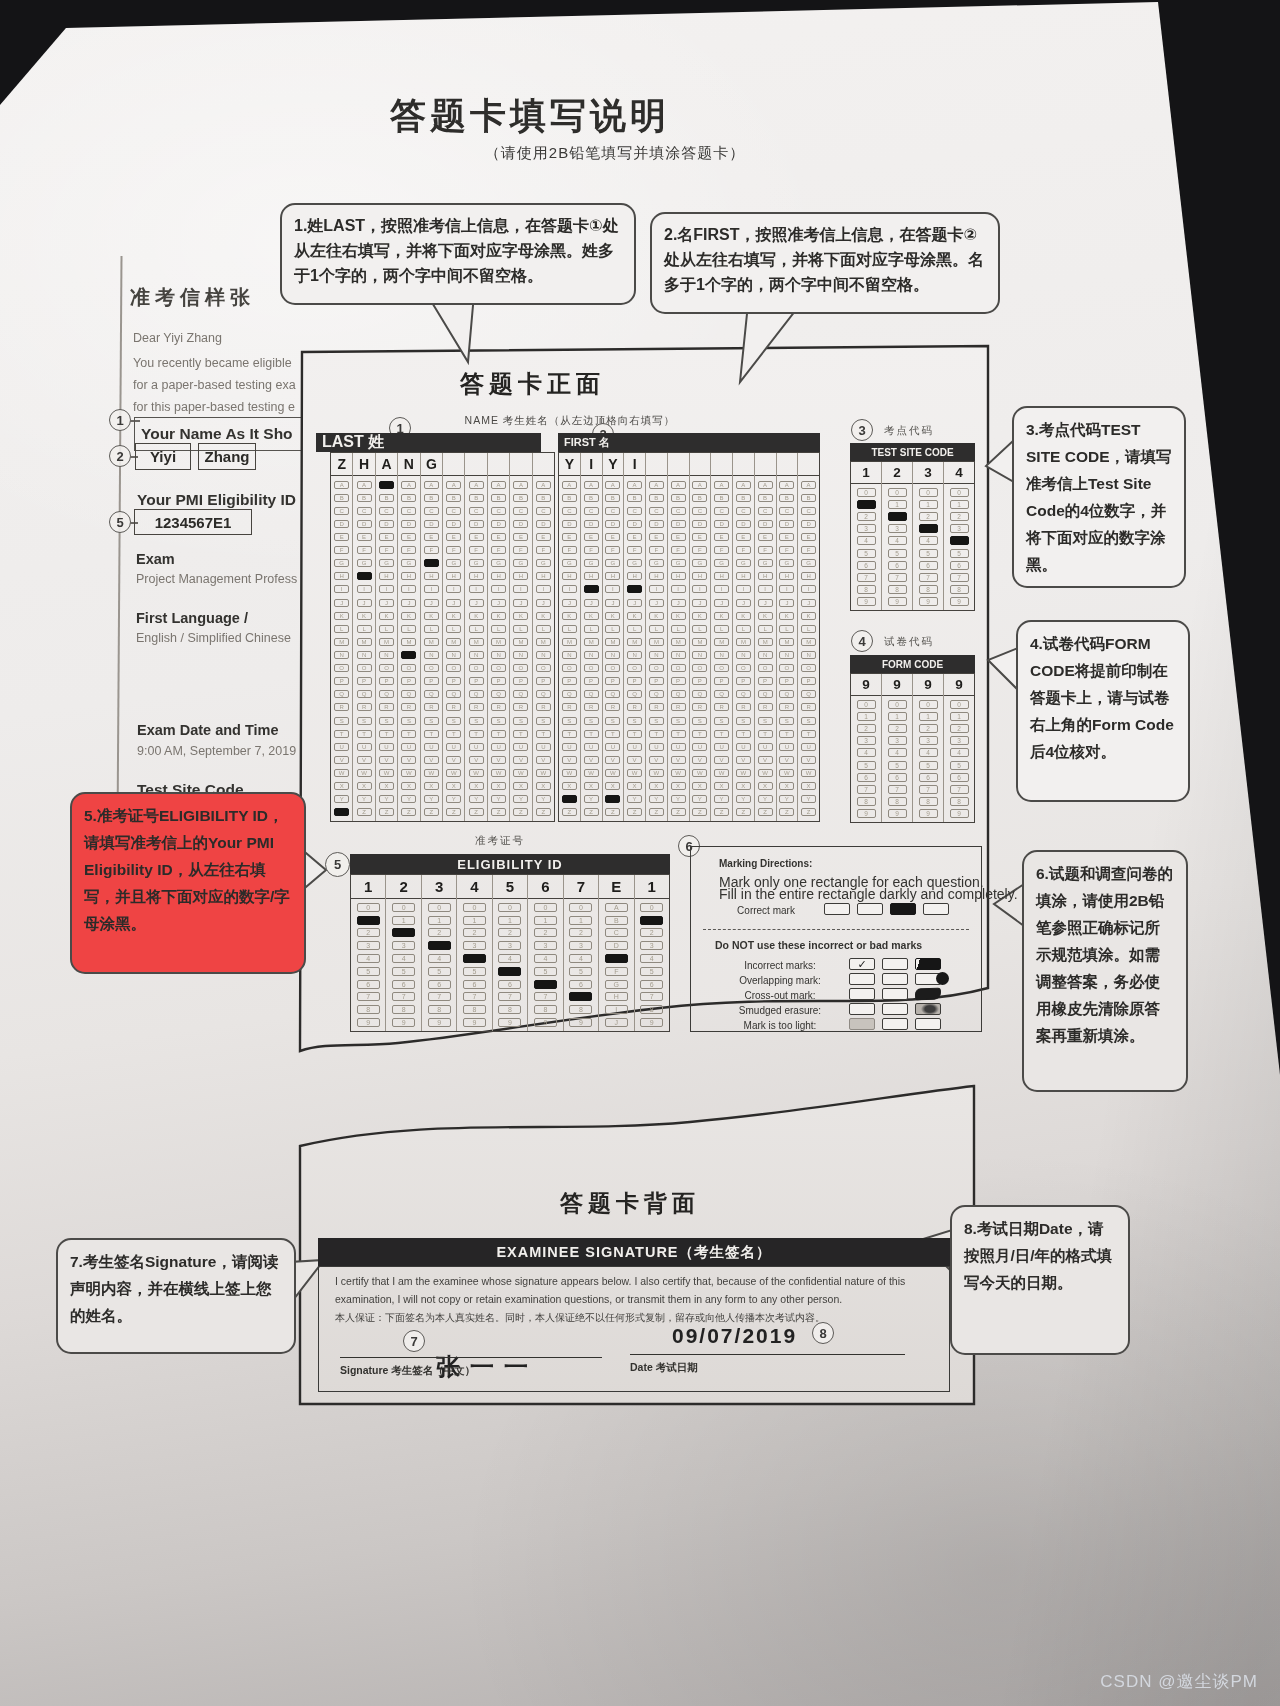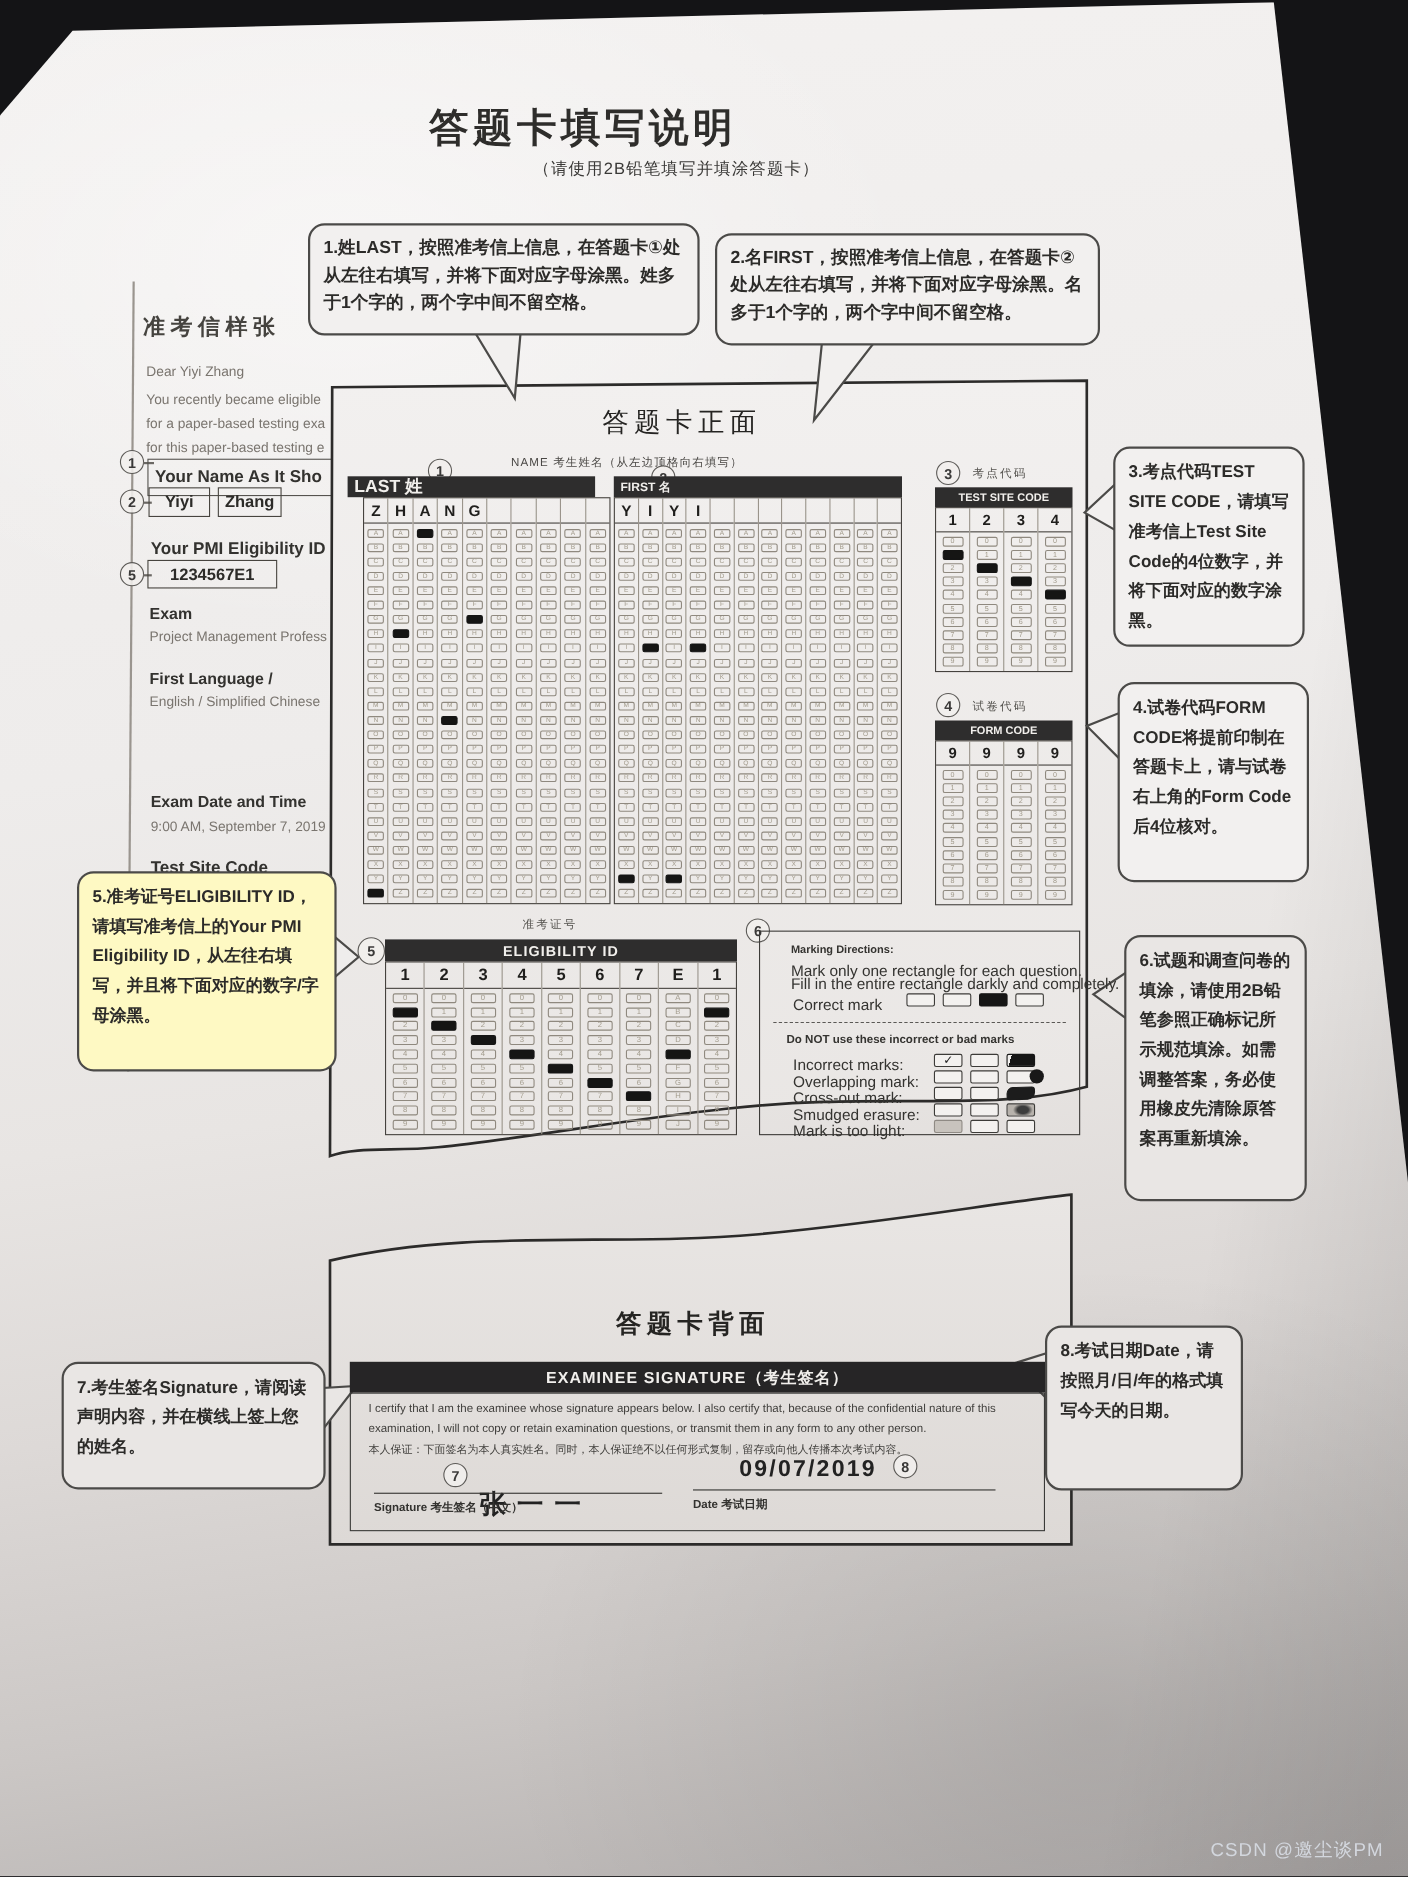--- a/index.html
+++ b/index.html
@@ -49,21 +49,21 @@
   .code-grid .gletter{height:22px;font-size:13.5px}
   .code-grid .cell{width:19px;height:9px;font-size:6.5px;line-height:8px}
   .elig-grid{height:158px}
   .elig-grid .gletter{height:24px;font-size:15px}
   .elig-grid .cell{width:23px;height:9px;font-size:7px;line-height:8px}
   .zh-small{font-size:10.5px;color:#55534f;letter-spacing:2px}
   
   .mark-box{position:absolute;border:1.5px solid #3c3b38;box-sizing:border-box}
   .mtext{position:absolute;font-size:14px;color:#343330;white-space:nowrap}
   .mtitle{font-weight:bold;font-size:10px}
-  .mlabel{position:absolute;font-size:14px;color:#343330;text-align:left;white-space:nowrap}
+  .mlabel{position:absolute;font-size:10px;color:#343330;text-align:center;white-space:nowrap}
   .mb{position:absolute;width:26px;height:12px;border:1.5px solid #3c3b38;border-radius:2px;background:#f3f1ef;box-sizing:border-box}
   .mb.filled{background:#161616;border-color:#161616}
   .mb.check::after{content:"✓";position:absolute;inset:0;font-size:11px;font-weight:bold;color:#222;line-height:11px;text-align:center}
   .mb.arrowfill{background:linear-gradient(105deg,#f3f1ef 14%,#161616 14%);border-color:#161616}
   .mb.circleover::after{content:"";position:absolute;right:-9px;top:-2px;width:13px;height:13px;border-radius:50%;background:#181818}
   .mb.scribble{background:#1c1c1c;border-color:#1c1c1c;border-radius:6px 3px 7px 3px;transform:rotate(-2deg)}
   .mb.smudge{background:radial-gradient(9px 6px at 58% 50%,#3c3c3c 55%,#b7b2ac 100%)}
   .mb.light{background:#c8c3bd;border-color:#8f8a84}
   .dashed{position:absolute;border-top:1.5px dashed #5a5855}
   
@@ -144,21 +144,21 @@
 </svg>
 
 <div class="layer">
 
   <div class="abs pg-title" style="left:390px;top:92px;width:450px">答题卡填写说明</div>
   <div class="abs pg-sub" style="left:390px;top:144px;width:450px">（请使用2B铅笔填写并填涂答题卡）</div>
 
   <div class="bubble bub-lg" style="left:280px;top:203px;width:328px;height:82px">1.姓LAST，按照准考信上信息，在答题卡①处从左往右填写，并将下面对应字母涂黑。姓多于1个字的，两个字中间不留空格。</div>
   <div class="bubble bub-lg" style="left:650px;top:212px;width:322px;height:82px">2.名FIRST，按照准考信上信息，在答题卡②处从左往右填写，并将下面对应字母涂黑。名多于1个字的，两个字中间不留空格。</div>
 
-  <div class="abs" style="left:460px;top:368px;width:320px;text-align:center;font-size:24px;font-weight:normal;letter-spacing:5px;color:#252422">答题卡正面</div>
+  <div class="abs" style="left:460px;top:368px;width:320px;font-size:24px;font-weight:bold;letter-spacing:5px;color:#252422">答题卡正面</div>
   <div class="abs" style="left:400px;top:414px;width:340px;text-align:center;font-size:10.5px;color:#4a4845;letter-spacing:1px">NAME 考生姓名（从左边顶格向右填写）</div>
 
   <div class="numcirc" style="left:389px;top:417px">1</div>
   <div class="numcirc" style="left:592px;top:423px">2</div>
 
   <div class="bar" style="left:316px;top:433px;width:225px;height:19px;font-size:16px;padding-left:6px">
     <span>LAST 姓</span>
   </div>
   <div class="bar" style="left:558px;top:433px;width:262px;height:19px;font-size:11px;padding-left:6px">
     <span>FIRST 名</span>
@@ -1158,21 +1158,21 @@
     <div class="mb" style="left:191px;top:156px"></div>
     <div class="mb smudge" style="left:224px;top:156px"></div>
     <div class="mlabel" style="left:30px;top:173px;width:118px">Mark is too light:</div>
     <div class="mb light" style="left:158px;top:171px"></div>
     <div class="mb" style="left:191px;top:171px"></div>
     <div class="mb" style="left:224px;top:171px"></div>
   </div>
 
   <div class="bubble bub-sm" style="left:1012px;top:406px;width:146px;height:162px">3.考点代码TEST SITE CODE，请填写准考信上Test Site Code的4位数字，并将下面对应的数字涂黑。</div>
   <div class="bubble bub-sm" style="left:1016px;top:620px;width:146px;height:162px">4.试卷代码FORM CODE将提前印制在答题卡上，请与试卷右上角的Form Code后4位核对。</div>
-  <div class="bubble bub-sm" style="left:70px;top:792px;width:208px;height:162px;background:#fef9c3">5.准考证号ELIGIBILITY ID，请填写准考信上的Your PMI Eligibility ID，从左往右填写，并且将下面对应的数字/字母涂黑。</div>
+  <div class="bubble bub-sm" style="left:70px;top:792px;width:208px;height:162px;background:#ef4444">5.准考证号ELIGIBILITY ID，请填写准考信上的Your PMI Eligibility ID，从左往右填写，并且将下面对应的数字/字母涂黑。</div>
   <div class="bubble bub-sm bub-low" style="left:1022px;top:850px;width:138px;height:222px">6.试题和调查问卷的填涂，请使用2B铅笔参照正确标记所示规范填涂。如需调整答案，务必使用橡皮先清除原答案再重新填涂。</div>
 
   <div class="abs" style="left:470px;top:1188px;width:320px;text-align:center;font-size:23px;font-weight:bold;letter-spacing:5px;color:#252422">答题卡背面</div>
   <div class="bar" style="left:318px;top:1238px;width:632px;height:28px;font-size:14.5px;justify-content:center;letter-spacing:1px;background:#262526">
     <span>EXAMINEE SIGNATURE（考生签名）</span>
   </div>
   <div class="abs" style="left:318px;top:1266px;width:632px;height:126px;border:1.5px solid #3a3a38;box-sizing:border-box"></div>
   <div class="cert" style="left:335px;top:1275px">I certify that I am the examinee whose signature appears below. I also certify that, because of the confidential nature of this</div>
   <div class="cert" style="left:335px;top:1293px">examination, I will not copy or retain examination questions, or transmit them in any form to any other person.</div>
   <div class="cert" style="left:335px;top:1311px;font-size:10px">本人保证：下面签名为本人真实姓名。同时，本人保证绝不以任何形式复制，留存或向他人传播本次考试内容。</div>

